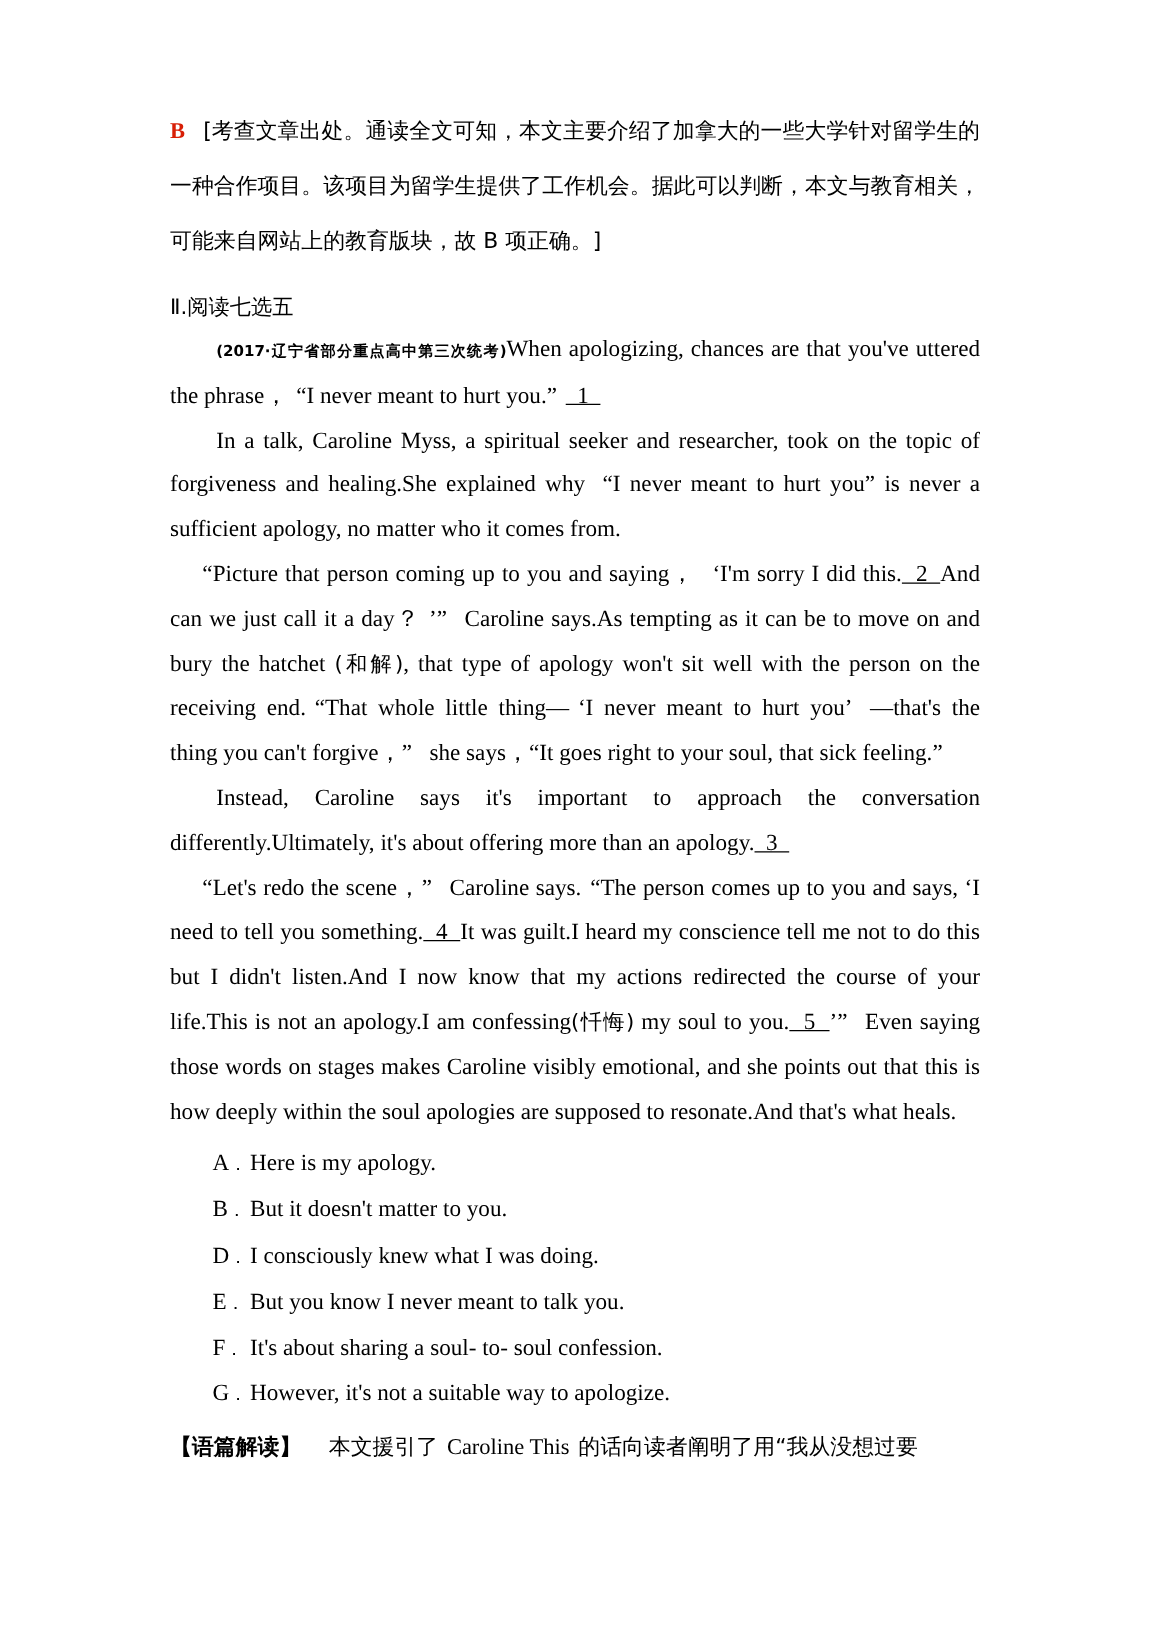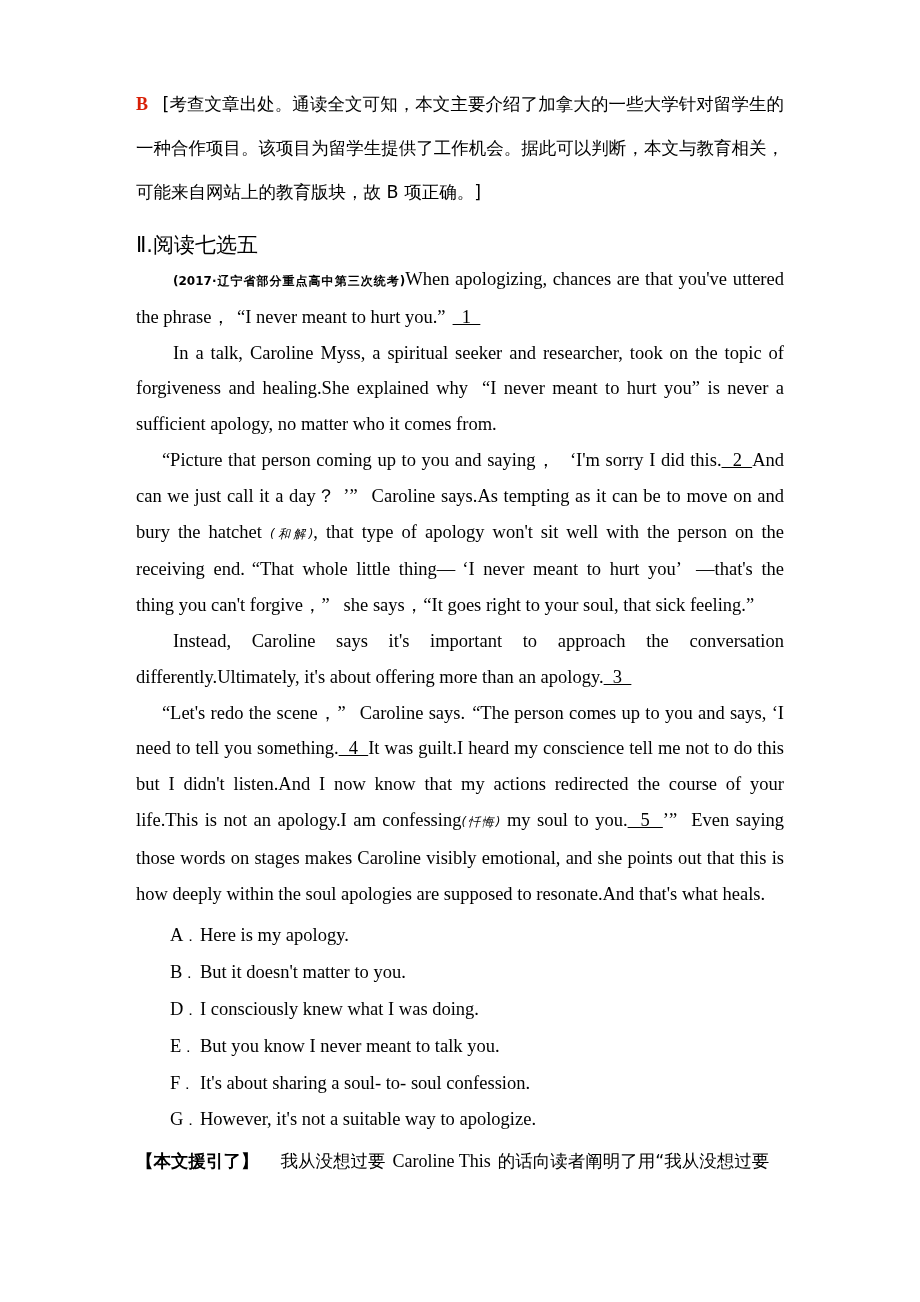--- a/index.html
+++ b/index.html
@@ -43,21 +43,21 @@
     font-size: 18px;
     letter-spacing: 0.5px;
   }
   .answer-body {
     font-size: 17.5px;
   }
 
   
   .section-heading {
     font-family: "DejaVu Sans", "Liberation Sans", sans-serif;
-    font-size: 21px;
+    font-size: 17px;
     line-height: 34px;
     margin-top: 14px;
     white-space: nowrap;
   }
 
   
   .para {
     font-size: 18.5px;
     line-height: 35.8px;
     text-align: justify;
@@ -68,22 +68,21 @@
   .para.indent-sm { text-indent: 1.4em; }
   .para:last-child { text-align-last: left; }
 
   .src {
     font-weight: bold;
     font-family: "DejaVu Sans", "Liberation Sans", sans-serif;
     font-size: 12px;
   }
   .cn-gloss {
     font-family: "DejaVu Sans", "Liberation Sans", sans-serif;
-    font-size: 12px;
-    font-style: italic;
+    font-size: 17px;
   }
   .blank {
     text-decoration: underline;
     white-space: pre;
   }
 
   
   .options {
     margin-top: 6px;
   }
@@ -143,16 +142,16 @@
 
     <div class="options">
       <div class="option"><span class="option-key"><span>A</span><span class="opt-dot">．</span></span><span>Here is my apology.</span></div>
       <div class="option"><span class="option-key"><span>B</span><span class="opt-dot">．</span></span><span>But it doesn't matter to you.</span></div>
       <div class="option"><span class="option-key"><span>D</span><span class="opt-dot">．</span></span><span>I consciously knew what I was doing.</span></div>
       <div class="option"><span class="option-key"><span>E</span><span class="opt-dot">．</span></span><span>But you know I never meant to talk you.</span></div>
       <div class="option"><span class="option-key"><span>F</span><span class="opt-dot">．</span></span><span>It's about sharing a soul- to- soul confession.</span></div>
       <div class="option"><span class="option-key"><span>G</span><span class="opt-dot">．</span></span><span>However, it's not a suitable way to apologize.</span></div>
     </div>
 
-    <div class="analysis"><span class="analysis-label">【本文援引了】</span><span class="gap-lg"></span><span>我从没想过要</span><span class="gap-sm"></span><span class="analysis-en">Caroline This</span><span class="gap-sm"></span><span>的话向读者阐明了用“我从没想过要</span></div>
+    <div class="analysis"><span class="analysis-label">【语篇解读】</span><span class="gap-lg"></span><span>本文援引了</span><span class="gap-sm"></span><span class="analysis-en">Caroline This</span><span class="gap-sm"></span><span>的话向读者阐明了用“我从没想过要</span></div>
 
   </div>
 </div>
 
 </body></html>

